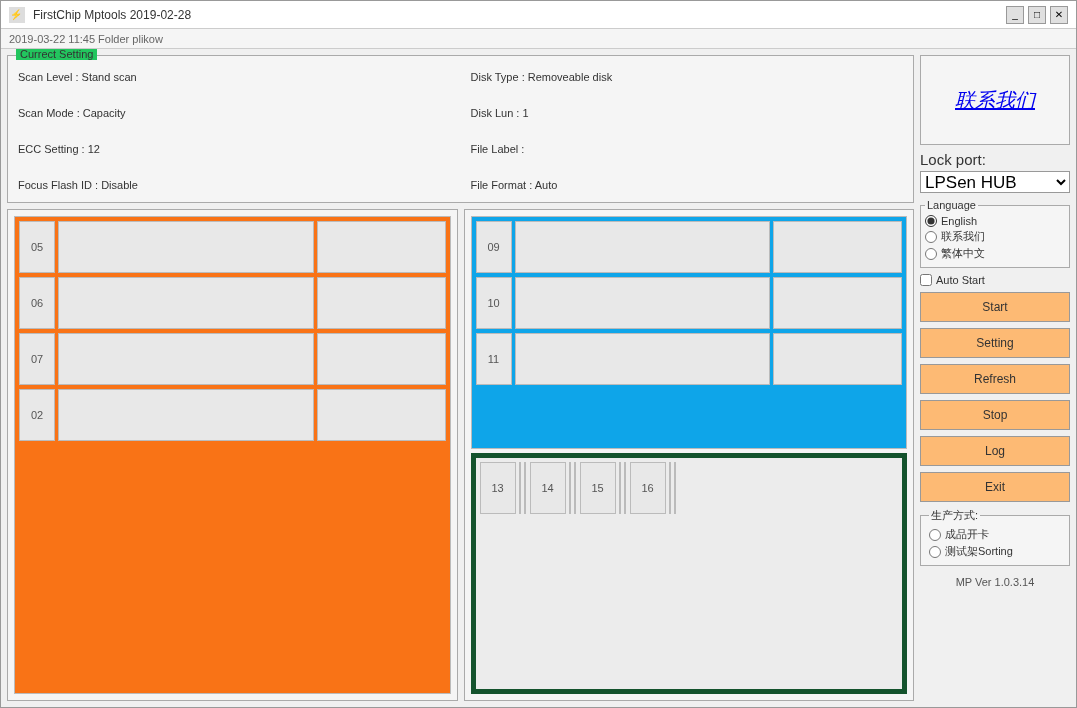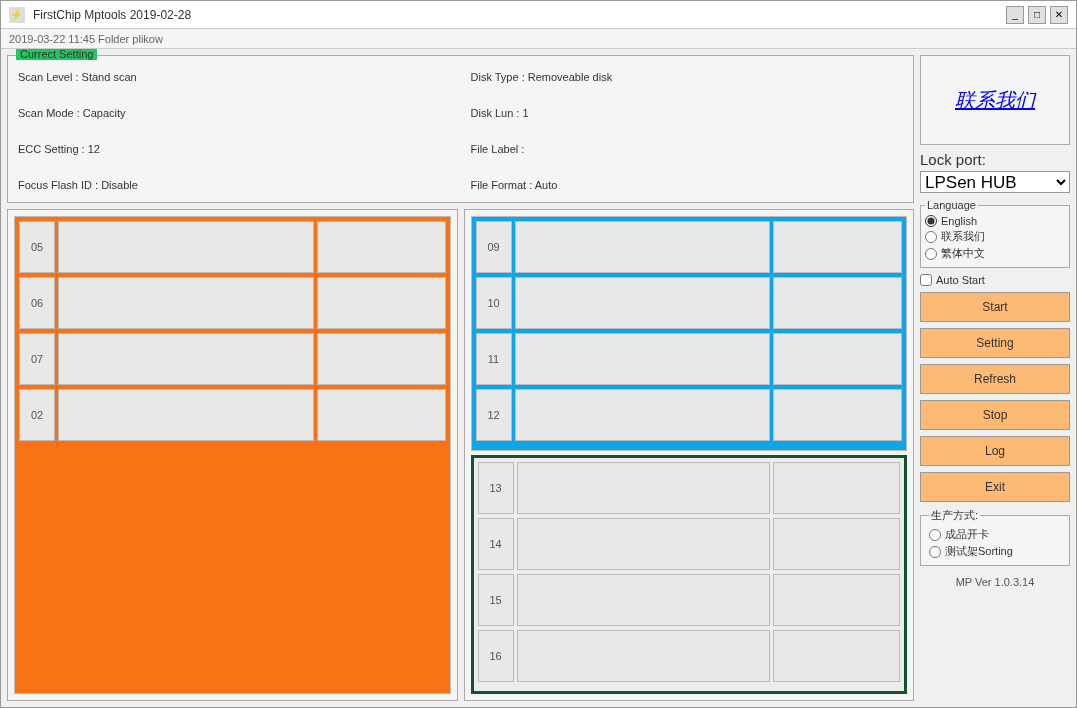--- a/index.html
+++ b/index.html
@@ -321,28 +321,23 @@
             <div class="slot-row">
               <div class="slot-number">10</div>
               <div class="slot-bar"></div>
               <div class="slot-bar2"></div>
             </div>
             <div class="slot-row">
               <div class="slot-number">11</div>
               <div class="slot-bar"></div>
               <div class="slot-bar2"></div>
             </div>
-            <div class="slot-row">
-              <div class="slot-number">12</div>
-              <div class="slot-bar"></div>
-              <div class="slot-bar2"></div>
-            </div>
           </div>
 
-          <div style="display:flex;flex-direction:column;gap:4px;flex:1;border:3px solid #14532d;padding:4px;background:#ececec;text-align:right;">
+          <div style="display:flex;flex-direction:row;gap:4px;flex:1;border:5px solid #14532d;padding:4px;background:#ececec;text-align:right;">
             <div class="slot-row">
               <div class="slot-number">13</div>
               <div class="slot-bar"></div>
               <div class="slot-bar2"></div>
             </div>
             <div class="slot-row">
               <div class="slot-number">14</div>
               <div class="slot-bar"></div>
               <div class="slot-bar2"></div>
             </div>

